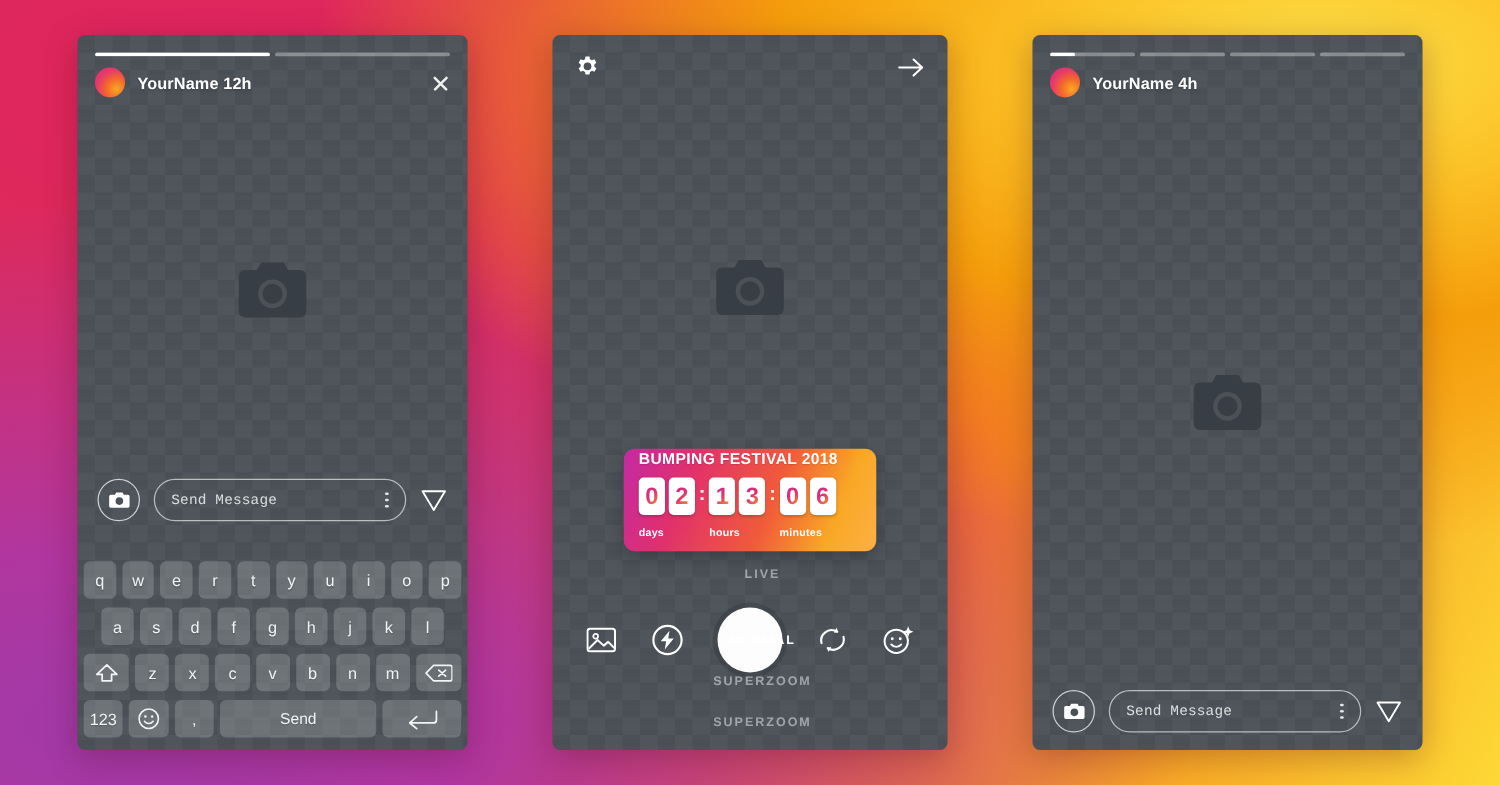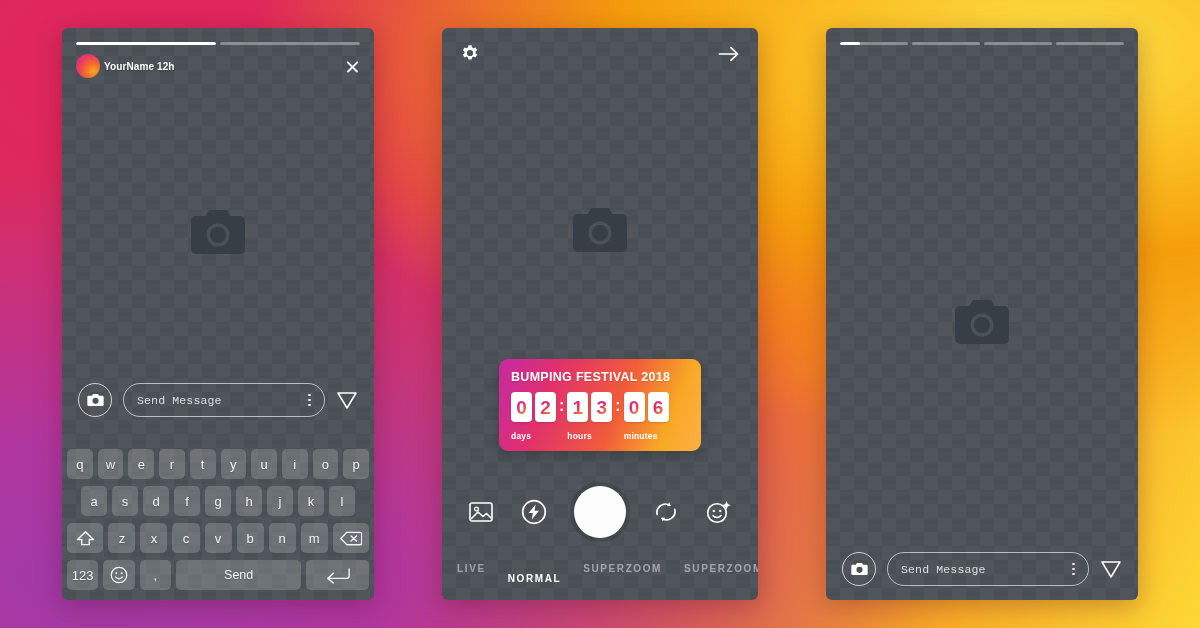--- a/index.html
+++ b/index.html
@@ -45,21 +45,21 @@
   .seg .fill { height: 100%; background: #ffffff; border-radius: 2px; }
 
   
   .story-head { position: absolute; top: 26px; left: 14px; right: 14px; display: flex; align-items: center; z-index: 4; }
   .avatar {
     width: 24px; height: 24px; border-radius: 50%;
     background: radial-gradient(circle at 72% 72%, #f9a825 0%, #f46b2a 32%, #e8396a 64%, #d62976 100%);
     flex: 0 0 auto;
   }
   .story-user {
-    margin-left: 4px; color: #fff; font-size: 10px; font-weight: bold;
+    margin-left: 10px; color: #fff; font-size: 13px; font-weight: bold;
     letter-spacing: .1px; text-shadow: 0 1px 2px rgba(0,0,0,.28);
   }
   .close-x {
     margin-left: auto; width: 15px; height: 15px; position: relative; opacity: .92;
   }
   .close-x::before, .close-x::after {
     content:""; position:absolute; left:0; top:7px; width:15px; height:1.6px; background:#fff; border-radius:1px;
   }
   .close-x::before { transform: rotate(45deg); }
   .close-x::after  { transform: rotate(-45deg); }
@@ -123,32 +123,32 @@
   .cam-controls .ic { width: 26px; height: 26px; display:flex; align-items:center; justify-content:center; }
   .cam-controls .ic svg { display:block; }
   .shutter {
     width: 52px; height: 52px; border-radius: 50%;
     background: #fdfdfd; box-shadow: 0 0 0 4px rgba(0,0,0,.13);
   }
 
   .modes {
     position: absolute; left: 0; right: 0; bottom: 16px;
     display: flex; align-items: center; justify-content: center; gap: 22px;
-    z-index: 4; overflow: hidden; padding-left: 20px;
+    z-index: 4; overflow: hidden; padding-left: 20px; flex-direction: column;
   }
   .mode {
     font-size: 10px; font-weight: bold; letter-spacing: 1.6px;
     color: rgba(255,255,255,.48); white-space: nowrap;
   }
   .mode.active { color: #ffffff; margin-top: 20px; }
 
   
   .countdown {
     position: absolute; left: 50%; transform: translateX(-50%);
-    top: 331px; width: 202px; padding: 11px 12px 10px;
+    top: 331px; width: 202px; padding: 1px 12px 10px;
     border-radius: 9px; z-index: 5;
     background: linear-gradient(112deg, #c32aa3 0%, #e1306c 26%, #f15b3a 58%, #f9a825 82%, #fcb045 100%);
     box-shadow: 0 4px 14px rgba(0,0,0,.22);
   }
   .cd-title {
     color: #fff; font-size: 12.5px; font-weight: bold; letter-spacing: .3px;
     margin-bottom: 8px; text-shadow: 0 1px 1px rgba(0,0,0,.14);
   }
   .cd-units { display: flex; align-items: flex-start; }
   .cd-unit { display: flex; flex-direction: column; align-items: flex-start; }
@@ -414,20 +414,27 @@
           <div class="fill" style="width:0%"></div>
         </div>
       <div class="seg">
           <div class="fill" style="width:0%"></div>
         </div>
       <div class="seg">
           <div class="fill" style="width:0%"></div>
         </div>
     </div>
 
+    <div class="story-head">
+      <div class="avatar"></div>
+      <div class="story-user">
+        <span>YourName</span>
+        <span>4h</span>
+      </div>
+    </div>
 
     <div class="placeholder" id="ph-right">
       <svg width="60" height="52" viewBox="0 0 60 52">
         <path d="M21 4 h18 l3.4 6 H52 a5 5 0 0 1 5 5 v28 a5 5 0 0 1 -5 5 H8 a5 5 0 0 1 -5 -5 V15 a5 5 0 0 1 5 -5 h9.6z"></path>
         <circle cx="30" cy="29" r="11.5" fill="#4b5157"></circle>
         <circle cx="30" cy="29" r="8" fill="#383e46"></circle>
       </svg>
     </div>
 
     <div class="msg-bar" style="bottom:14px">

